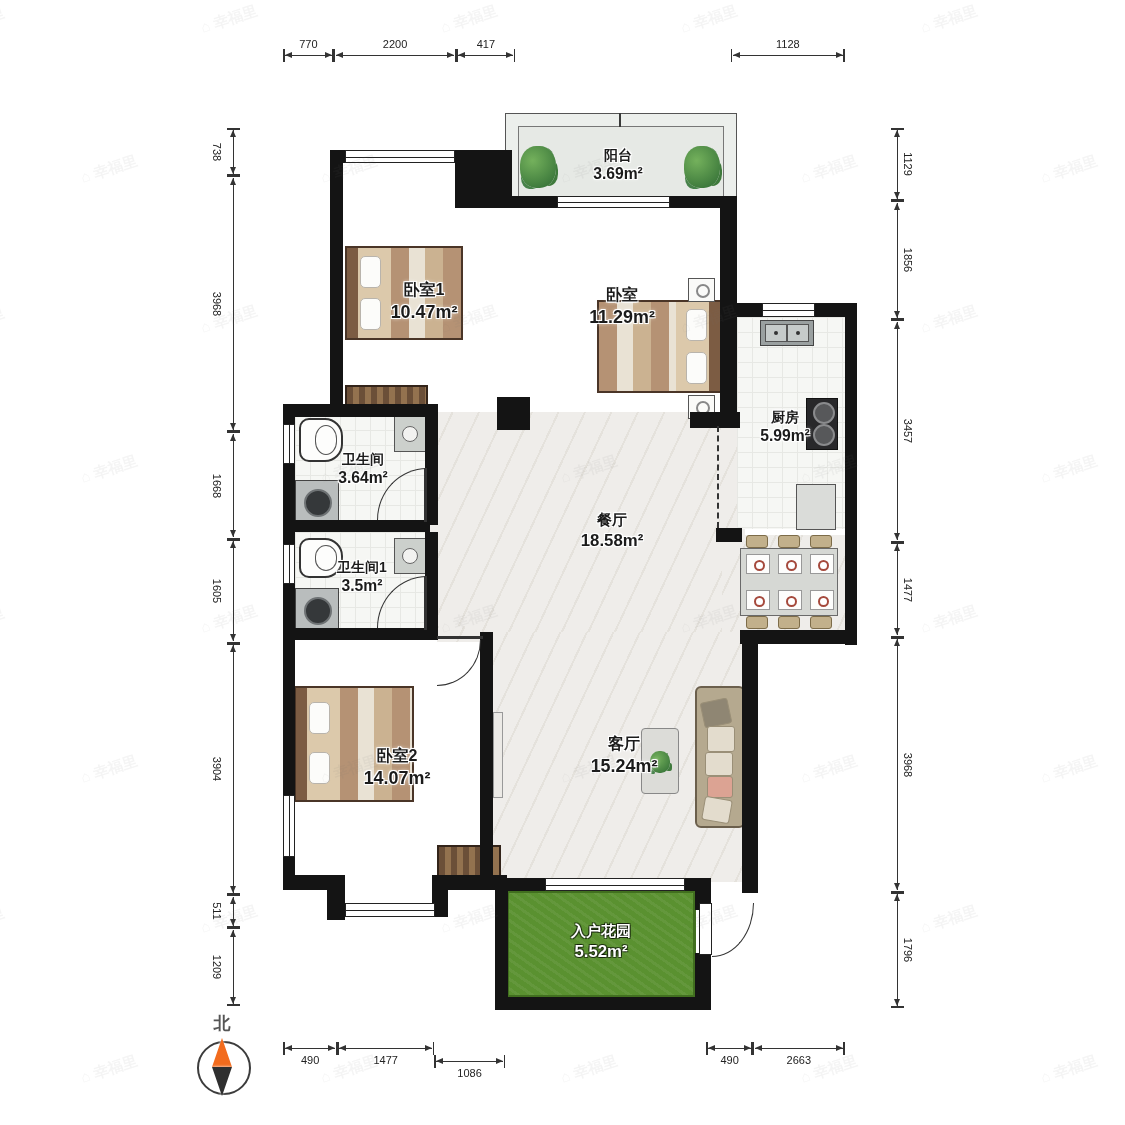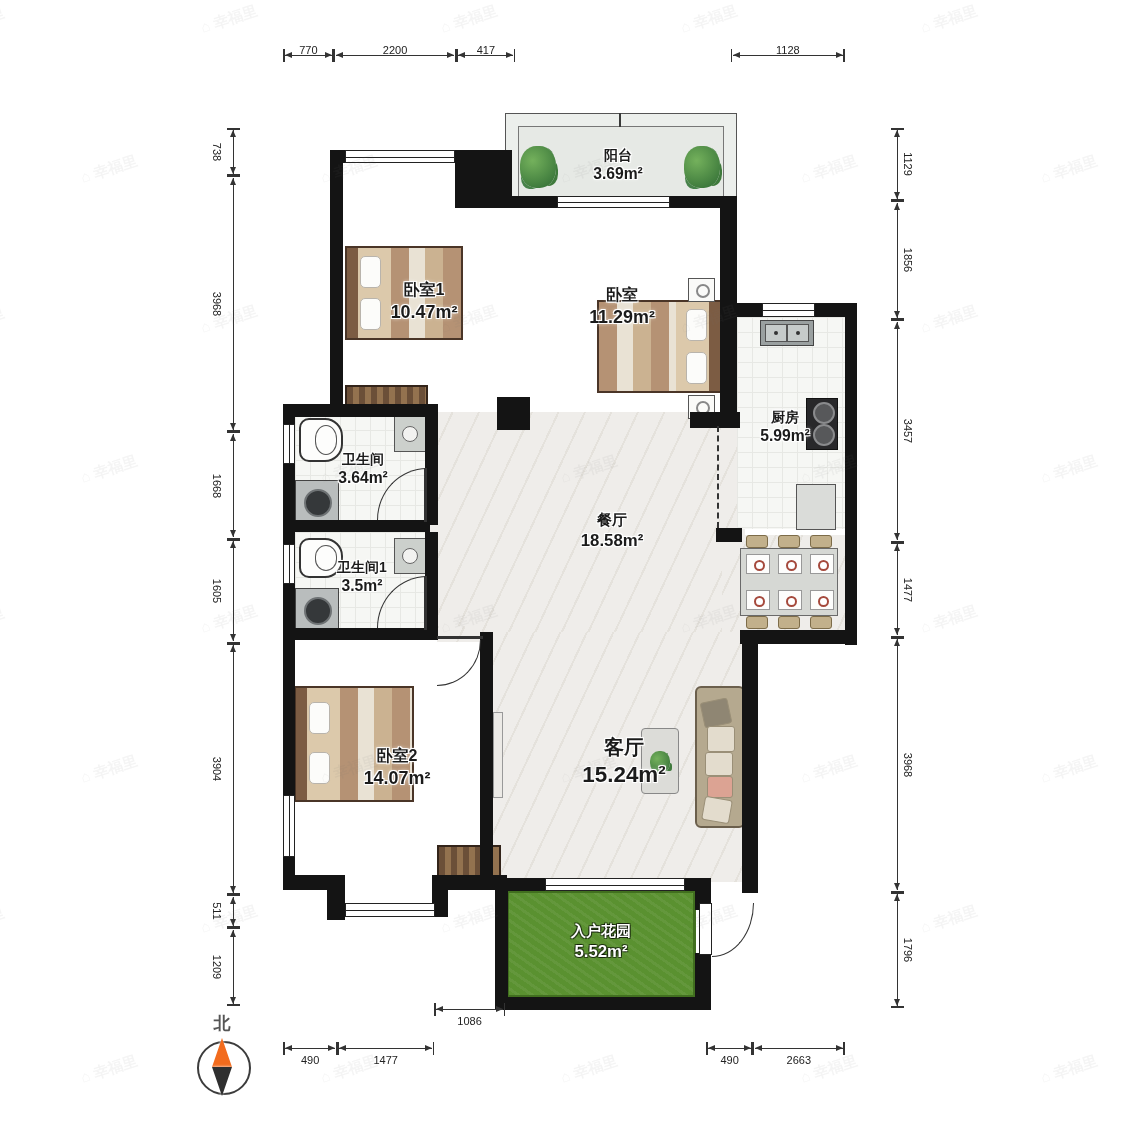--- a/index.html
+++ b/index.html
@@ -64,21 +64,21 @@
     box-shadow:9px 5px 0 -7px #3f7a3c,-7px 9px 0 -8px #47824a,6px -6px 0 -8px #396f38;}
   .tvbench{background:#eceae6;border:1px solid #999;}
   
   .rlabel{position:absolute;z-index:5;transform:translateX(-50%);text-align:center;color:#1b1b1b;font-weight:700;
     text-shadow:-1px -1px 0 #fff,1px -1px 0 #fff,-1px 1px 0 #fff,1px 1px 0 #fff,0 0 4px #fff;white-space:nowrap;line-height:1.3;}
   .rlabel .area{font-size:112%;}
   .rlabel.onGrass{color:#fff;text-shadow:-1px -1px 0 rgba(0,0,0,.55),1px 1px 0 rgba(0,0,0,.55),1px -1px 0 rgba(0,0,0,.45),-1px 1px 0 rgba(0,0,0,.45);}
   
   .dimseg{position:absolute;font-size:11px;color:#222;z-index:6;}
   .dimlabel{position:absolute;white-space:nowrap;}
-  .dimseg.h .dimlabel{left:50%;transform:translateX(-50%);top:9px;}
+  .dimseg.h .dimlabel{left:50%;transform:translateX(-50%);top:3px;}
   .dimseg.h.b .dimlabel{top:13px;}
   .dimline{position:absolute;}
   .dimseg.h .dimline{left:2px;right:2px;top:20px;height:0;border-top:1.5px solid #333;}
   .dimseg.h.b .dimline{top:7px;}
   .dimseg.h .tick{position:absolute;width:1.5px;height:13px;background:#333;top:14px;}
   .dimseg.h.b .tick{top:1px;}
   .dimseg.h .tick.t0{left:0;} .dimseg.h .tick.t1{right:0;}
   .dimseg.h .ah{position:absolute;width:0;height:0;top:-4.2px;border-top:3.5px solid transparent;border-bottom:3.5px solid transparent;}
   .dimseg.h .ah.a0{left:0;border-right:7px solid #333;}
   .dimseg.h .ah.a1{right:0;border-left:7px solid #333;}
@@ -210,21 +210,21 @@
       <div class="area">18.58m²</div>
     </div>
   <div class="rlabel" style="left:362px;top:558px;font-size:14px;">
     <div>卫生间1</div>
       <div class="area">3.5m²</div>
     </div>
   <div class="rlabel" style="left:397px;top:746px;font-size:16px;">
     <div>卧室2</div>
       <div class="area">14.07m²</div>
     </div>
-  <div class="rlabel" style="left:624px;top:734px;font-size:20px;">
+  <div class="rlabel" style="left:624px;top:734px;font-size:16px;">
     <div>客厅</div>
       <div class="area">15.24m²</div>
     </div>
   <div class="rlabel onGrass" style="left:601px;top:921px;font-size:15px;">
     <div>入户花园</div>
       <div class="area">5.52m²</div>
     </div>
 
   <div id="compass-label">北</div>
   <div id="compass-circle"></div>
@@ -323,21 +323,21 @@
     </div>
     <div class="dimseg h b" style="left: 337.353px; width: 96.7227px; top: 1041px; height: 30px;">
       <span class="dimlabel">1477</span>
       <div class="dimline">
         <span class="ah a0"></span>
         <span class="ah a1"></span>
       </div>
       <span class="tick t0"></span>
       <span class="tick t1"></span>
     </div>
-    <div class="dimseg h b" style="left: 434.076px; width: 71.1177px; top: 1002px; height: 30px;">
+    <div class="dimseg h b" style="left: 434.076px; width: 71.1177px; top: 1054px; height: 30px;">
       <span class="dimlabel">1086</span>
       <div class="dimline">
         <span class="ah a0"></span>
         <span class="ah a1"></span>
       </div>
       <span class="tick t0"></span>
       <span class="tick t1"></span>
     </div>
     <div class="dimseg h b" style="left: 706.497px; width: 46.233px; top: 1041px; height: 30px;">
       <span class="dimlabel">490</span>

